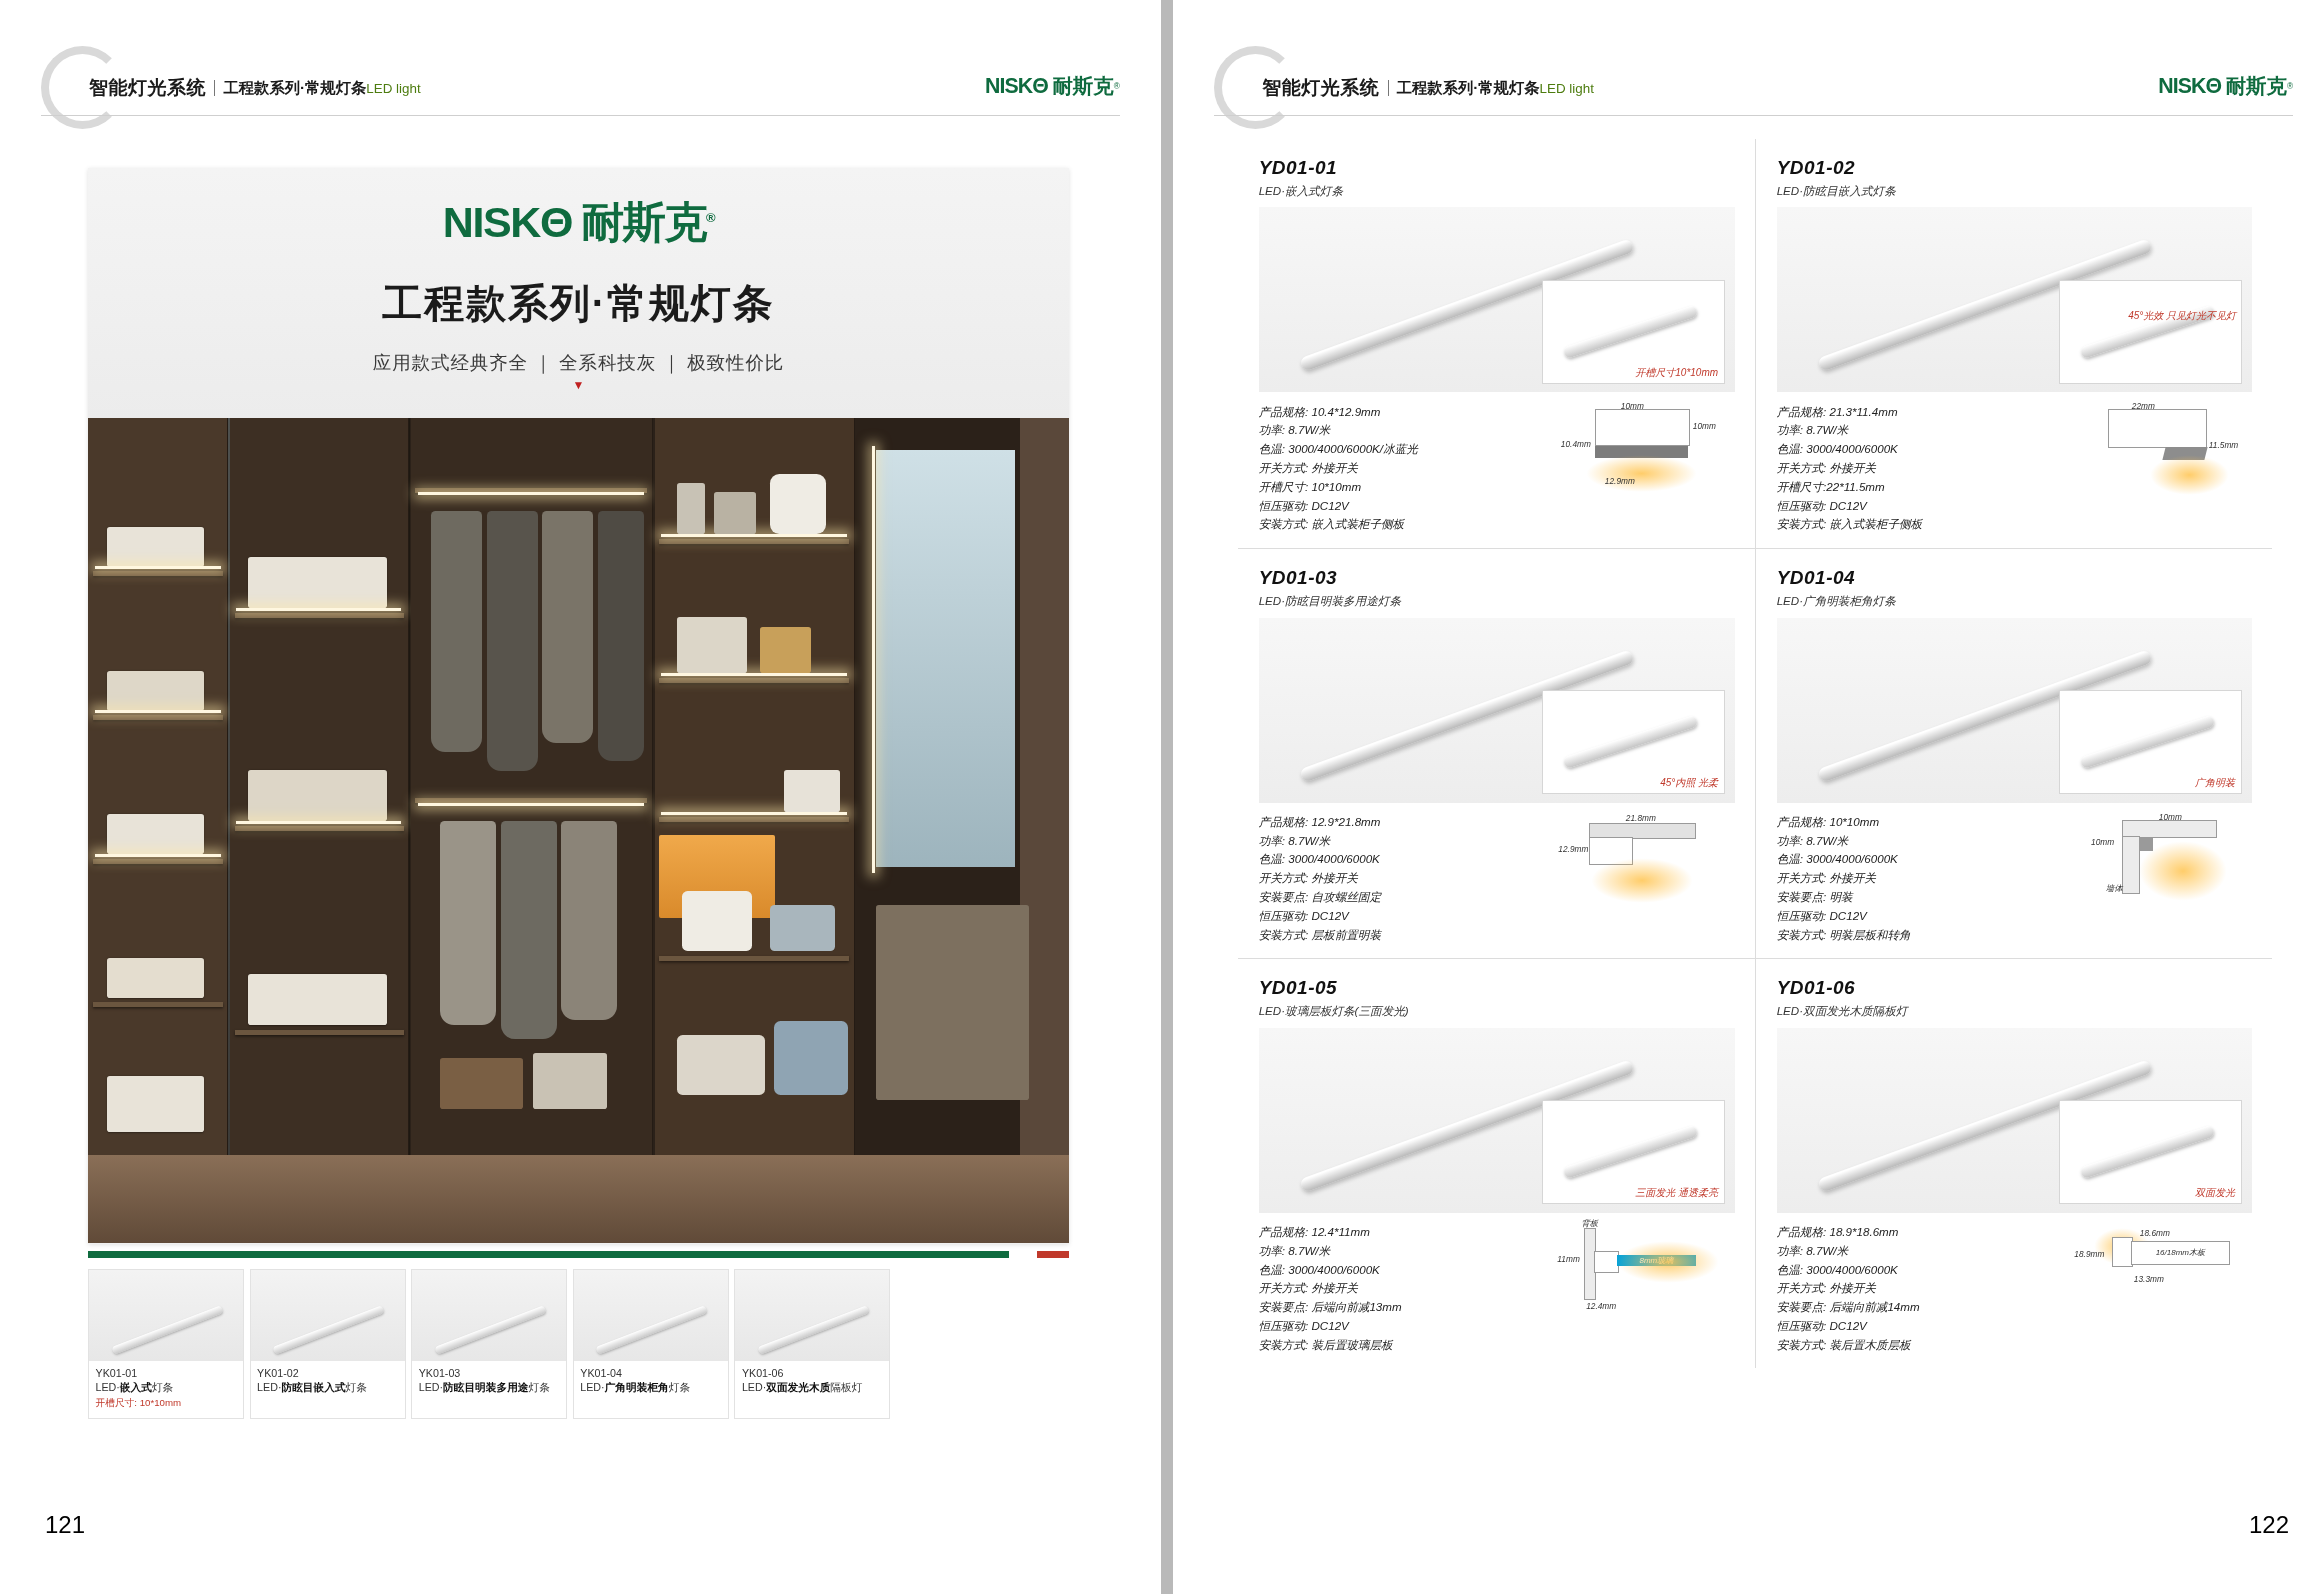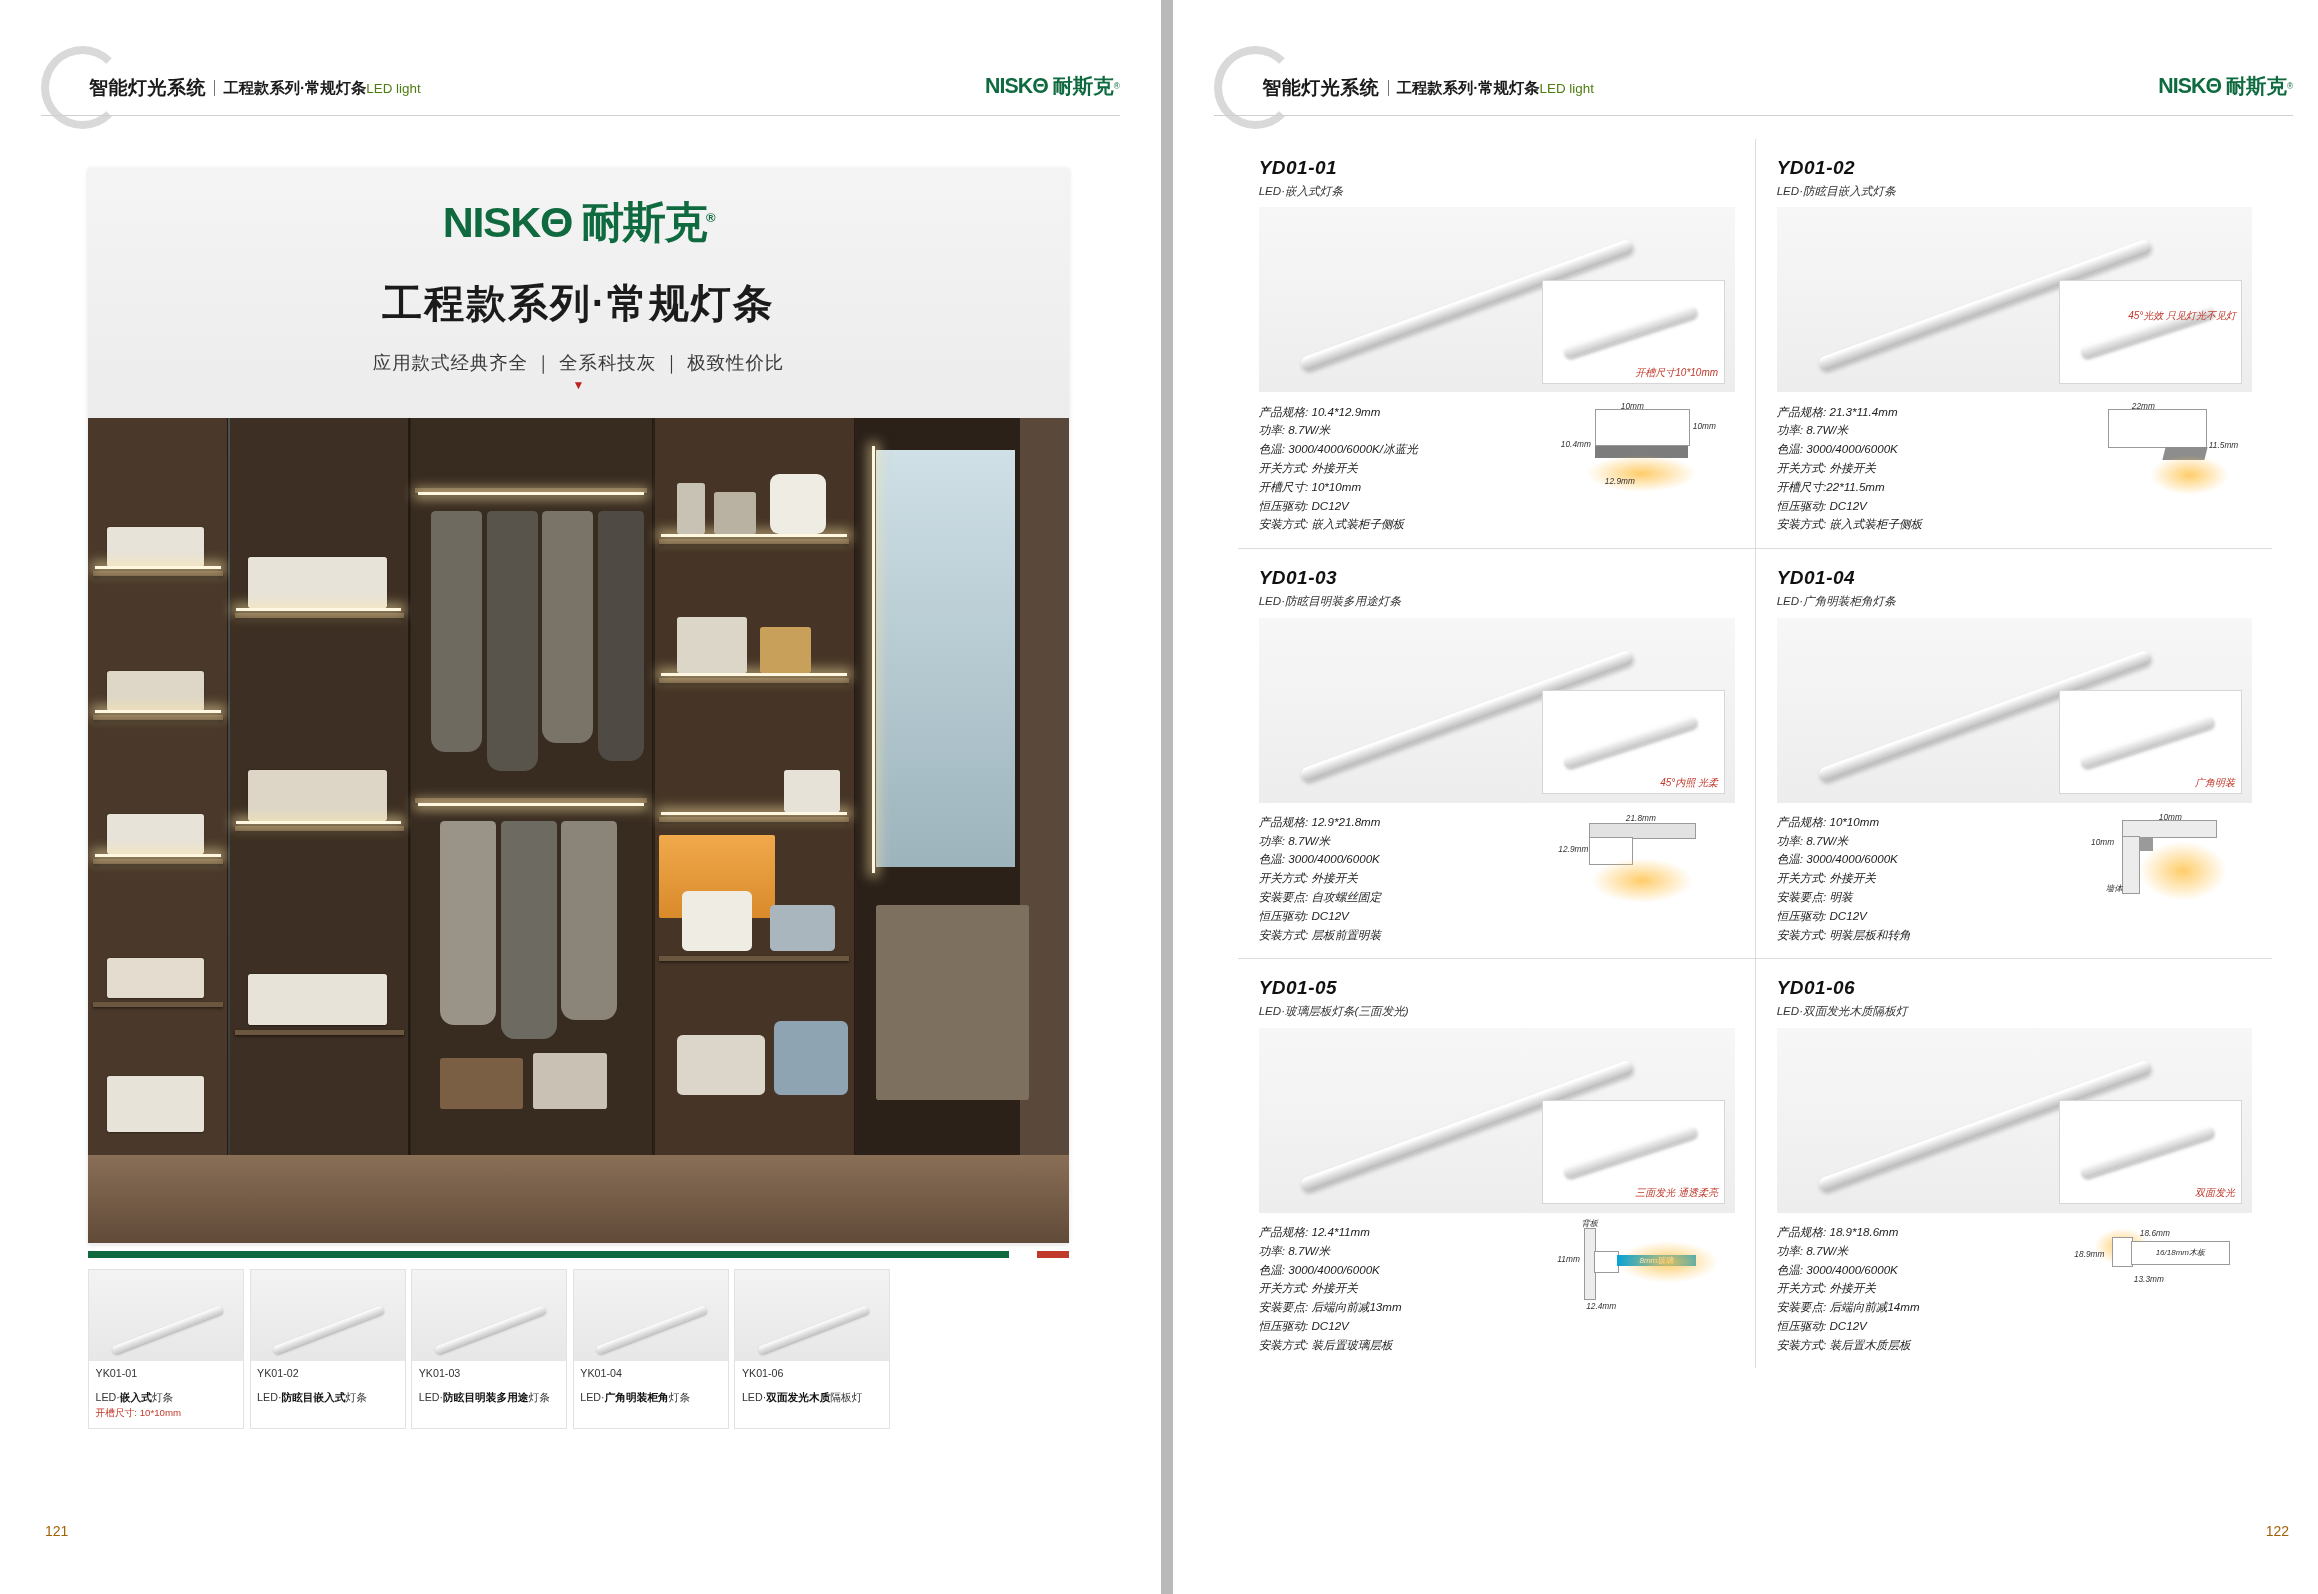--- a/index.html
+++ b/index.html
@@ -55,26 +55,26 @@
   .accentbar .g{flex:1;background:#0f6b3f;}
   .accentbar .w{width:28px;background:#fff;}
   .accentbar .r{width:32px;background:#c0392b;}
 
   .thumbs{position:absolute;left:88px;top:1269px;width:981px;display:flex;gap:5.6px;}
   .thumb{width:156px;background:#fff;border:0.9px solid #e2e2e2;box-sizing:border-box;}
   .thumb .ph{height:91px;background:linear-gradient(#f3f3f3,#e7e7e7);position:relative;overflow:hidden;}
   .thumb .bar{position:absolute;left:19.5px;top:56px;width:117px;height:8px;border-radius:4.2px;
       background:linear-gradient(#ffffff,#c8c8c8);transform:rotate(-21deg);box-shadow:0 1.4px 2.3px rgba(0,0,0,.25);}
   .thumb .cap{padding:5.6px 6.5px 7.4px 6.5px;}
-  .thumb .code{font-size:10.7px;color:#333;margin-bottom:12px;}
+  .thumb .code{font-size:10.7px;color:#333;margin-bottom:2px;}
   .thumb .desc{font-size:10.7px;color:#333;}
   .thumb .desc b{color:#111;}
   .thumb .extra{font-size:9.7px;color:#c0392b;margin-top:2.8px;}
 
-  .pagenum{position:absolute;bottom:56px;font-size:14px;color:#a16207;}
+  .pagenum{position:absolute;bottom:56px;font-size:24px;color:#000000;}
   .pagenum.l{left:45px;}
   .pagenum.r{right:45px;}
 
   
   .grid{position:absolute;left:65px;top:139px;width:1034px;}
   .grow{display:flex;font-style:italic;}
   .gcell{width:517px;box-sizing:border-box;padding:17.6px 20.4px 14px 20.4px;position:relative;}
   .gcell.bl{border-left:0.9px solid #dcdcdc;}
   .grow + .grow{border-top:0.9px solid #dcdcdc;}
   .pcode{font-size:19px;font-weight:bold;color:#111;letter-spacing:0.5px;}

